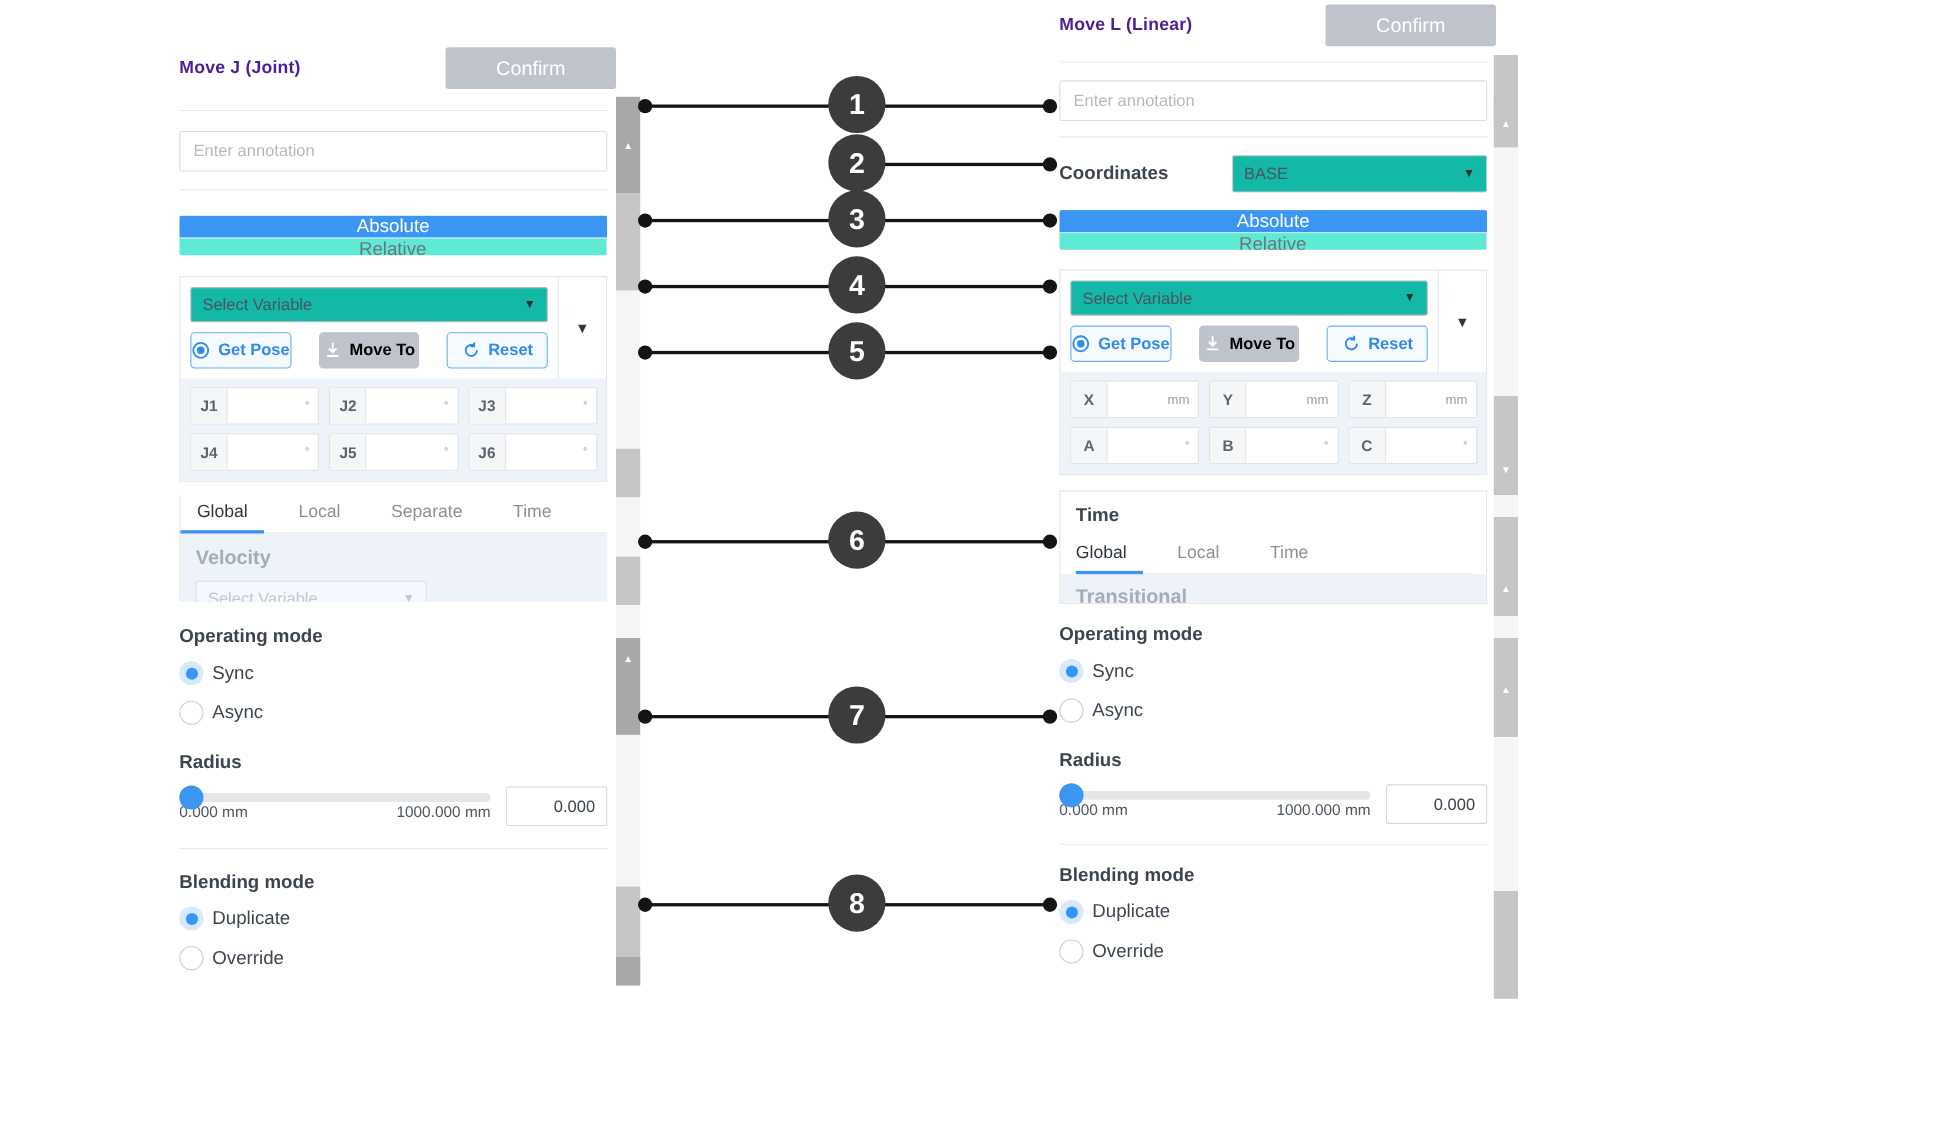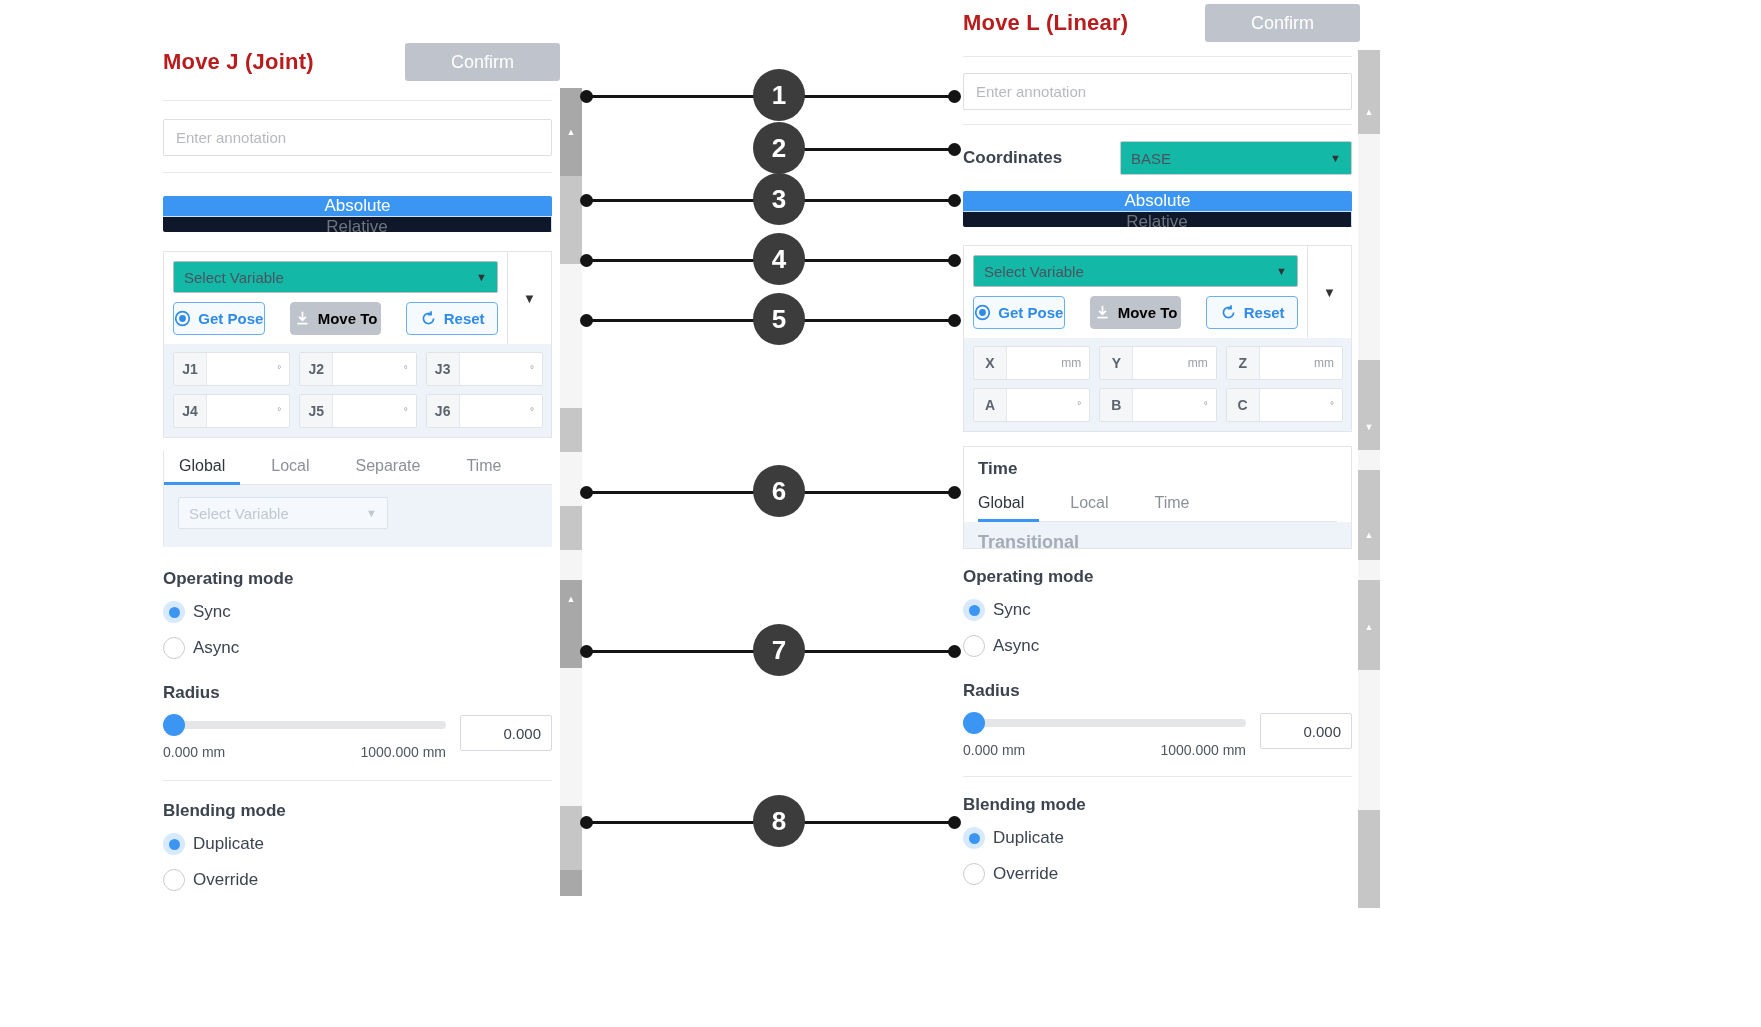--- a/index.html
+++ b/index.html
@@ -9,21 +9,21 @@
     font-family: "Liberation Sans", sans-serif;
     overflow: hidden;
   }
   .stage { position: relative; width: 1761px; height: 1027px; background:#fff; }
 
   
   .panel { position: absolute; background: #fff; }
   .panel-inner { position: relative; width: 100%; height: 100%; }
 
   .panel-title {
-    font-size: 22px; font-weight: bold; color: #b91c1c;
+    font-size: 16px; font-weight: bold; color: #4c1d95;
     letter-spacing: .2px;
     text-align: right;
   }
   .confirm-btn {
     background: #bfc3cb; color: #ffffff; border: none;
     font-size: 18px; font-family: "Liberation Sans", sans-serif;
     border-radius: 3px; cursor: pointer;
   }
   .hr { height: 1px; background: #e6e8ea; }
 
@@ -34,21 +34,21 @@
   }
   .annot-input::placeholder { color: #b6b9be; }
 
   
   .toggle { display: flex; width: 100%; height: 36px; border-radius: 2px; overflow: hidden; flex-direction: column; }
   .toggle > div {
     flex: 1; display: flex; align-items: center; justify-content: center;
     font-size: 17px; cursor: pointer;
   }
   .toggle .on  { background: #3b96f3; color: #fff; }
-  .toggle .off { background: #0f172a; color: #6c757d; border: 1px solid #cfe2f6; border-left: none; }
+  .toggle .off { background: #5eead4; color: #6c757d; border: 1px solid #cfe2f6; border-left: none; }
 
   
   .pose-box { border: 1px solid #e3e5e8; background: #fff; }
   .pose-top { display: flex; }
   .pose-left { flex: 1; padding: 9px 9px 9px 9px; }
   .pose-chevron {
     width: 44px; border-left: 1px solid #e3e5e8;
     display: flex; align-items: center; justify-content: center;
     font-size: 13px; color: #333; cursor: pointer;
   }
@@ -124,21 +124,21 @@
   .radio-lab { font-size: 17px; color: #3c4450; }
 
   
   .slider-wrap { display: flex; align-items: flex-start; gap: 14px; }
   .slider-main { flex: 1; }
   .track { position: relative; height: 8px; background: #e4e6e8; border-radius: 4px; margin-top: 6px; }
   .knob {
     position: absolute; left: 0; top: -7px; width: 22px; height: 22px;
     border-radius: 50%; background: #3b96f3; cursor: pointer;
   }
-  .minmax { display: flex; justify-content: space-between; margin-top: 15px; font-size: 14px; color: #4d5560; }
+  .minmax { display: flex; justify-content: space-between; margin-top: 1px; font-size: 14px; color: #4d5560; }
   .num-box {
     width: 92px; height: 36px; border: 1px solid #d6d9dd; background: #fff;
     display: flex; align-items: center; justify-content: flex-end;
     padding-right: 10px; font-size: 15px; color: #3c4450; border-radius: 2px;
   }
 
   
   .sbar { position: absolute; width: 22px; background: #f5f5f5; }
   .sthumb { position: absolute; width: 22px; left: 0; background: #a8a8a8; }
   .sthumb.light { background: #c6c6c6; }
@@ -262,20 +262,21 @@
       </div>
 
       <div style="margin-top:12px; border-left:1px solid #e4e6e9;">
         <div class="tabs">
           <div class="tab active">Global</div>
           <div class="tab">Local</div>
           <div class="tab">Separate</div>
           <div class="tab">Time</div>
         </div>
         <div class="vel-pane" style="height:62px; overflow:hidden;">
+          <div class="vel-title">Velocity</div>
           <div class="vel-sel">
             <span>Select Variable</span>
             <span class="cv">▼</span>
           </div>
         </div>
       </div>
 
       <div style="margin-top:22px;">
         <div class="sec-h">Operating mode</div>
         <div class="radio-row" style="margin-top:12px;">

